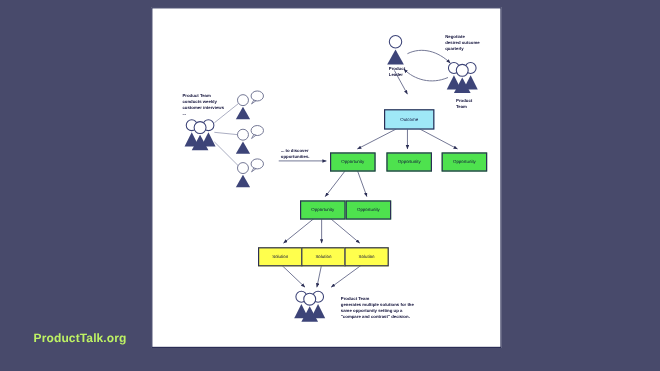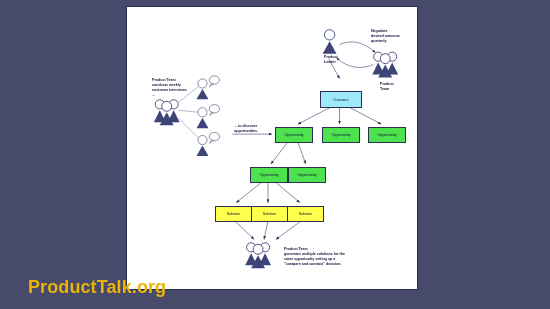--- a/index.html
+++ b/index.html
@@ -12,21 +12,21 @@
   #slide{
     position:absolute;
     left:126px;top:6px;width:292px;height:284px;
     background:#ffffff;
     border:1px solid #2b2e55;
     box-sizing:border-box;
   }
   #canvas{position:absolute;left:0;top:0;width:100%;height:100%;}
   .wm{
     position:absolute;left:28px;top:277px;
-    color:#eab308;font-size:18px;font-weight:bold;
+    color:#bef264;font-size:10px;font-weight:bold;
     letter-spacing:.1px;
   }
   .lbl{
     position:absolute;
     color:#11113a;
     font-size:3.6px;
     line-height:1.35;
     font-weight:bold;
     white-space:pre-line;
   }

